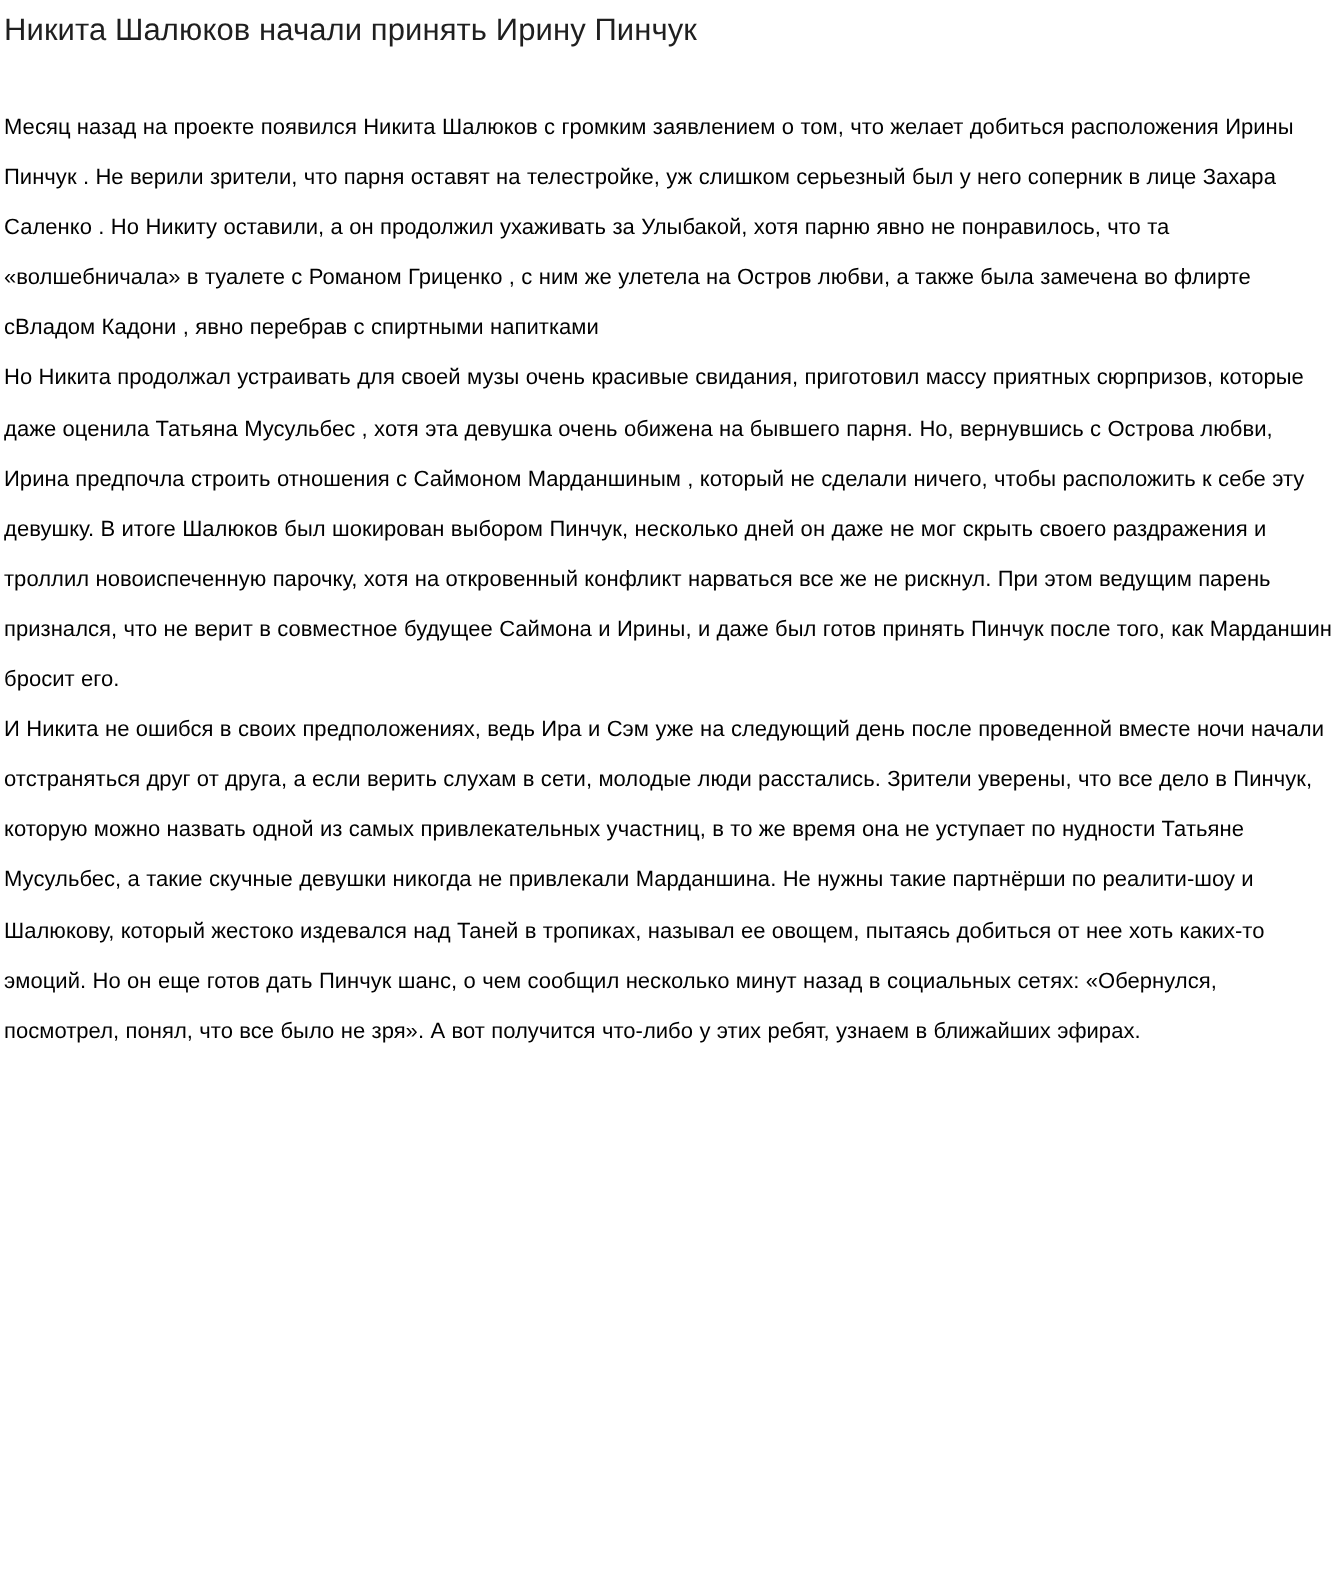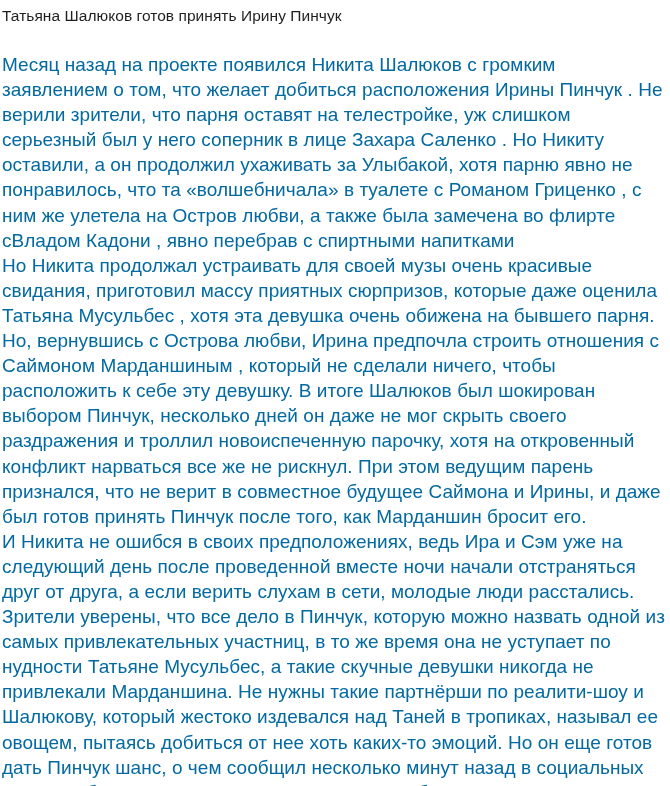--- a/index.html
+++ b/index.html
@@ -33,40 +33,40 @@
 
   .spacer-title {
     height: 24px;
   }
 
   .article-body {
     margin: 0;
   }
 
   .para {
-    font-size: 19px;
+    font-size: 11px;
     font-weight: 400;
     line-height: 25.1px;
-    color: #0369a1;
+    color: #000000;
     margin: 0;
     text-align: left;
     letter-spacing: 0.02px;
     word-spacing: 0.1px;
     hyphens: none;
   }
 
   .para + .para {
   }
 </style>
 </head>
 <body>
 
 <article class="article">
 
-  <h1 class="article-title">Татьяна Шалюков готов принять Ирину Пинчук</h1>
+  <h1 class="article-title">Никита Шалюков начали принять Ирину Пинчук</h1>
 
   <div class="spacer-title"></div>
 
   <div class="article-body">
 
     <p class="para">Месяц назад на проекте появился Никита Шалюков с громким заявлением о том, что желает добиться расположения Ирины Пинчук . Не верили зрители, что парня оставят на телестройке, уж слишком серьезный был у него соперник в лице Захара Саленко . Но Никиту оставили, а он продолжил ухаживать за Улыбакой, хотя парню явно не понравилось, что та «волшебничала» в туалете с Романом Гриценко , с ним же улетела на Остров любви, а также была замечена во флирте сВладом Кадони , явно перебрав с спиртными напитками</p>
 
     <p class="para">Но Никита продолжал устраивать для своей музы очень красивые свидания, приготовил массу приятных сюрпризов, которые даже оценила Татьяна Мусульбес , хотя эта девушка очень обижена на бывшего парня. Но, вернувшись с Острова любви, Ирина предпочла строить отношения с Саймоном Марданшиным , который не сделали ничего, чтобы расположить к себе эту девушку. В итоге Шалюков был шокирован выбором Пинчук, несколько дней он даже не мог скрыть своего раздражения и троллил новоиспеченную парочку, хотя на откровенный конфликт нарваться все же не рискнул. При этом ведущим парень признался, что не верит в совместное будущее Саймона и Ирины, и даже был готов принять Пинчук после того, как Марданшин бросит его.</p>
 
     <p class="para">И Никита не ошибся в своих предположениях, ведь Ира и Сэм уже на следующий день после проведенной вместе ночи начали отстраняться друг от друга, а если верить слухам в сети, молодые люди расстались. Зрители уверены, что все дело в Пинчук, которую можно назвать одной из самых привлекательных участниц, в то же время она не уступает по нудности Татьяне Мусульбес, а такие скучные девушки никогда не привлекали Марданшина. Не нужны такие партнёрши по реалити-шоу и Шалюкову, который жестоко издевался над Таней в тропиках, называл ее овощем, пытаясь добиться от нее хоть каких-то эмоций. Но он еще готов дать Пинчук шанс, о чем сообщил несколько минут назад в социальных сетях: «Обернулся, посмотрел, понял, что все было не зря». А вот получится что-либо у этих ребят, узнаем в ближайших эфирах.</p>

